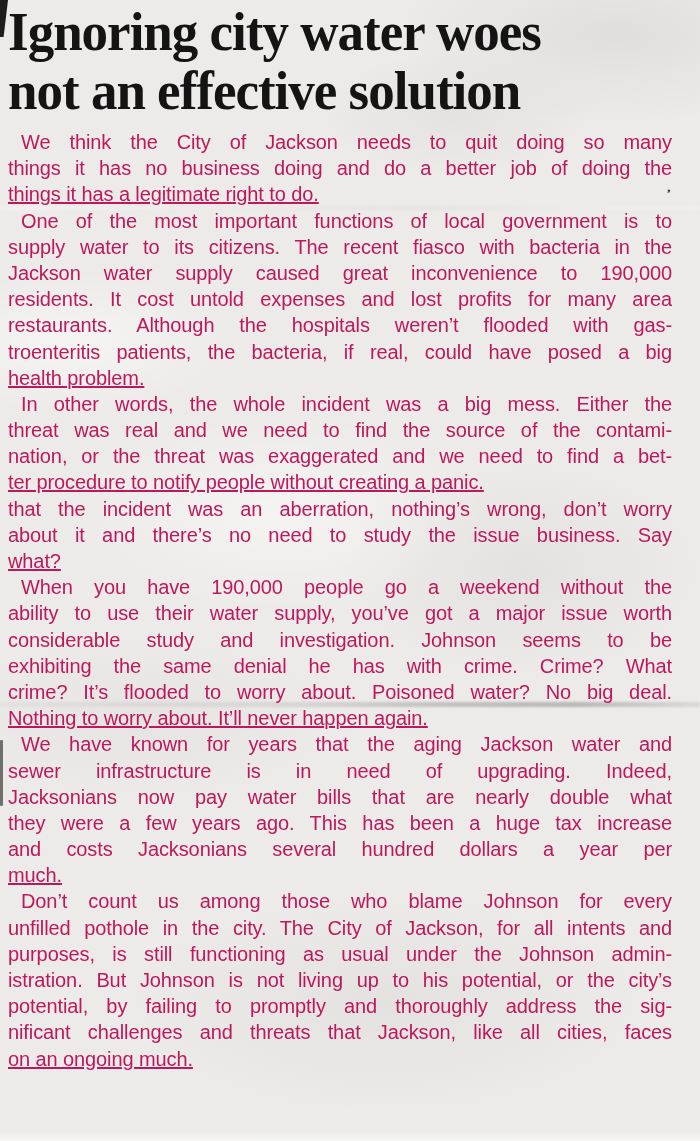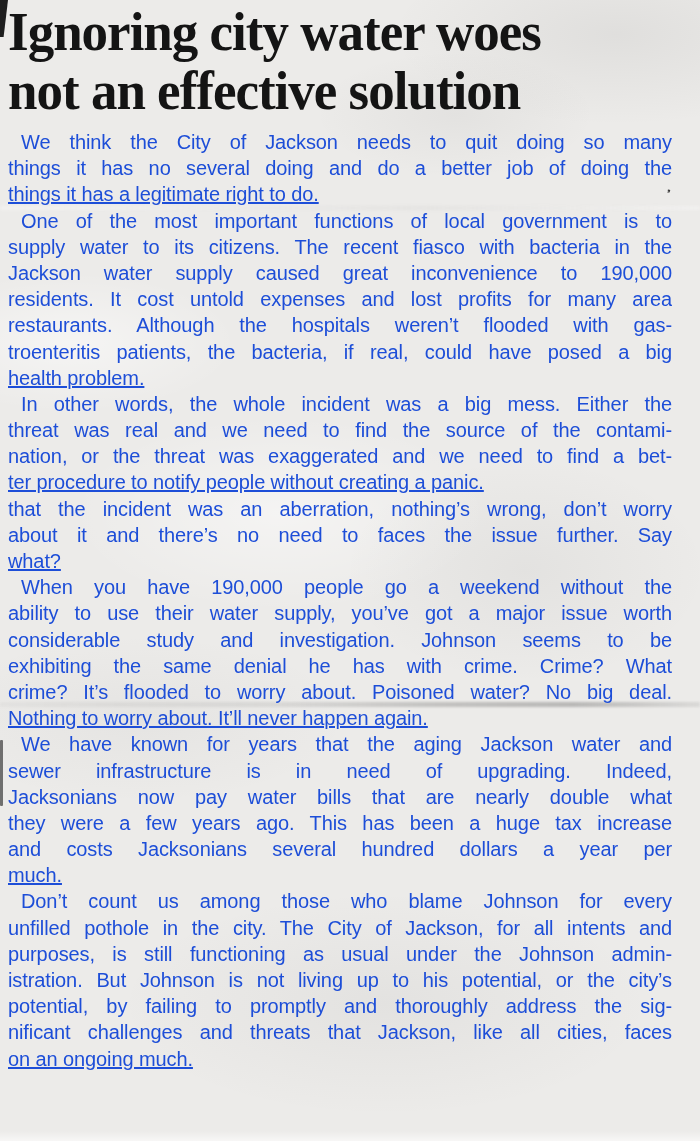--- a/index.html
+++ b/index.html
@@ -16,21 +16,21 @@
       radial-gradient(ellipse 240px 100px at 10% 30%, rgba(255,255,255,0.5), transparent 70%),
       radial-gradient(ellipse 300px 140px at 40% 45%, rgba(255,255,255,0.45), transparent 70%);
   }
   .headline{
     position:absolute;left:8px;top:2px;width:684px;
     font-family:"Liberation Serif",serif;font-weight:bold;
     font-size:53px;line-height:57px;letter-spacing:-1px;color:#141414;
     transform:scaleY(1.04);transform-origin:top left;
   }
   .article-body{
-    position:absolute;left:8px;top:129px;width:664px;color:#1d4ed8;
+    position:absolute;left:8px;top:129px;width:664px;color:#be185d;
   }
   .line{
     font-size:20px;line-height:26.2px;letter-spacing:-0.1px;
     text-align:justify;text-align-last:justify;
     height:26.2px;overflow:hidden;white-space:normal;
   }
   .line.first{text-indent:13px;}
   .line.last{text-align-last:left;text-decoration:underline;}
   .crease{
     position:absolute;left:0;top:702px;width:700px;height:5px;
@@ -74,41 +74,41 @@
 <div class="headline">
   <div>Ignoring city water woes</div>
   <div>not an effective solution</div>
 </div>
 
 <div class="stray-mark">’’</div>
 
 <div class="article-body">
     <div>
       <div class="line first">We think the City of Jackson needs to quit doing so many</div>
-      <div class="line">things it has no several doing and do a better job of doing the</div>
+      <div class="line">things it has no business doing and do a better job of doing the</div>
       <div class="line last">things it has a legitimate right to do.</div>
     </div>
     <div>
       <div class="line first">One of the most important functions of local government is to</div>
       <div class="line">supply water to its citizens. The recent fiasco with bacteria in the</div>
       <div class="line">Jackson water supply caused great inconvenience to 190,000</div>
       <div class="line">residents. It cost untold expenses and lost profits for many area</div>
       <div class="line">restaurants. Although the hospitals weren’t flooded with gas-</div>
       <div class="line">troenteritis patients, the bacteria, if real, could have posed a big</div>
       <div class="line last">health problem.</div>
     </div>
     <div>
       <div class="line first">In other words, the whole incident was a big mess. Either the</div>
       <div class="line">threat was real and we need to find the source of the contami-</div>
       <div class="line">nation, or the threat was exaggerated and we need to find a bet-</div>
       <div class="line last">ter procedure to notify people without creating a panic.</div>
     </div>
     <div>
       <div class="line">that the incident was an aberration, nothing’s wrong, don’t worry</div>
-      <div class="line">about it and there’s no need to faces the issue further. Say</div>
+      <div class="line">about it and there’s no need to study the issue business. Say</div>
       <div class="line last">what?</div>
     </div>
     <div>
       <div class="line first">When you have 190,000 people go a weekend without the</div>
       <div class="line">ability to use their water supply, you’ve got a major issue worth</div>
       <div class="line">considerable study and investigation. Johnson seems to be</div>
       <div class="line">exhibiting the same denial he has with crime. Crime? What</div>
       <div class="line">crime? It’s flooded to worry about. Poisoned water? No big deal.</div>
       <div class="line last">Nothing to worry about. It’ll never happen again.</div>
     </div>

